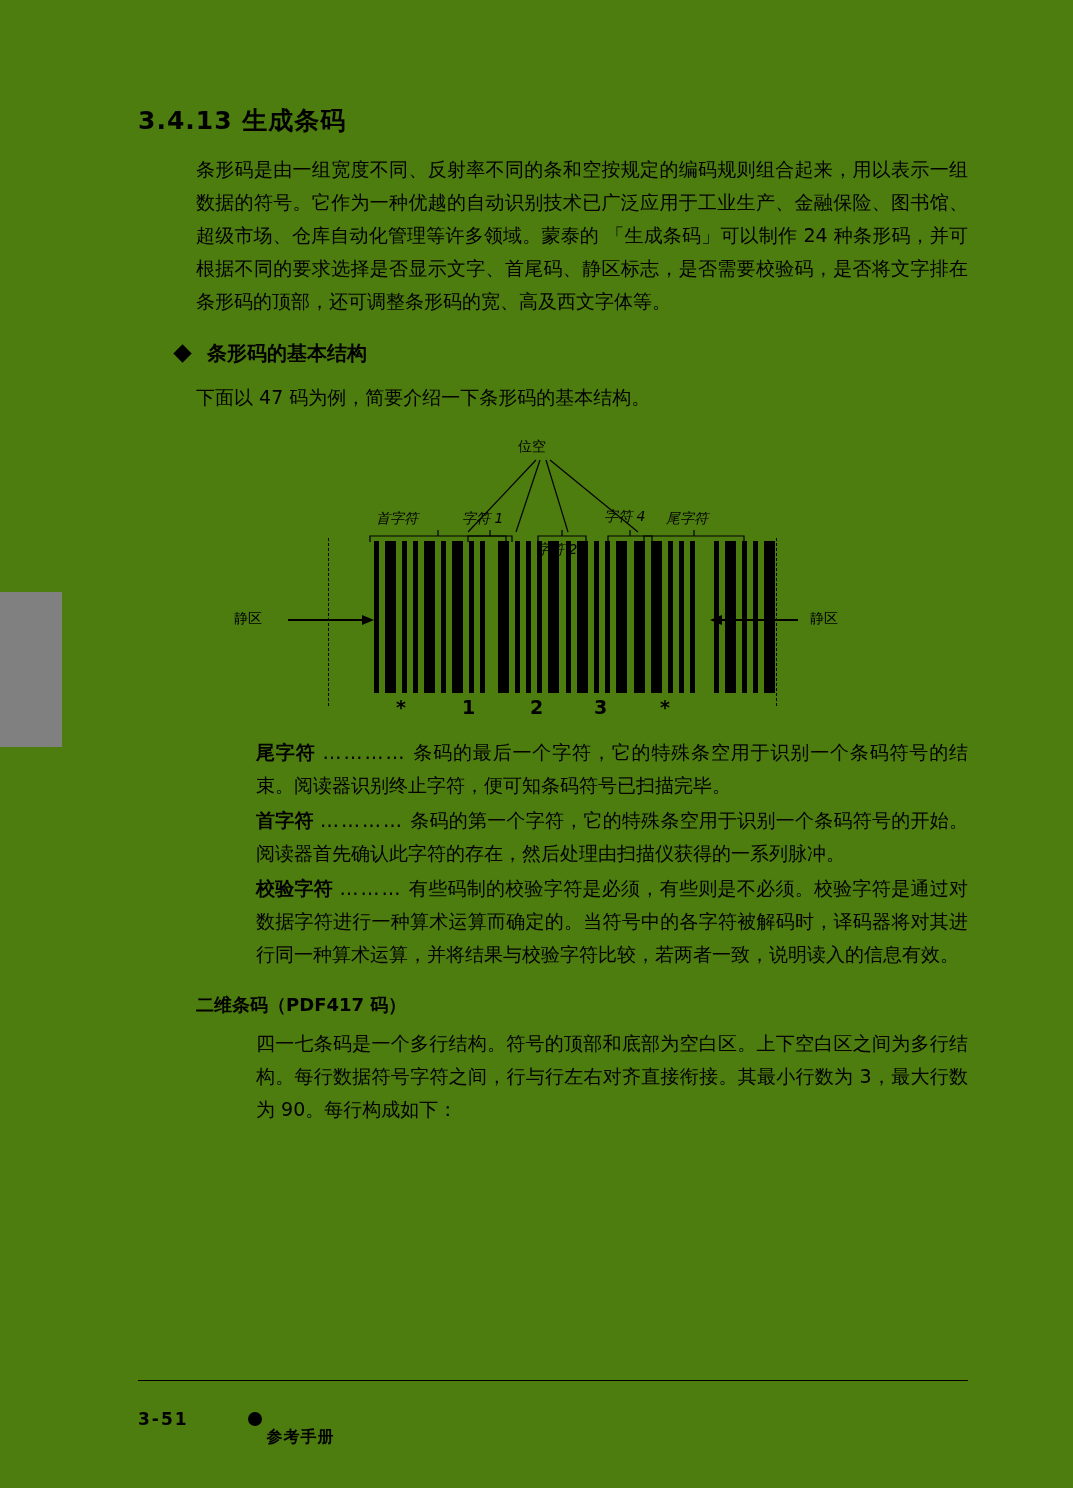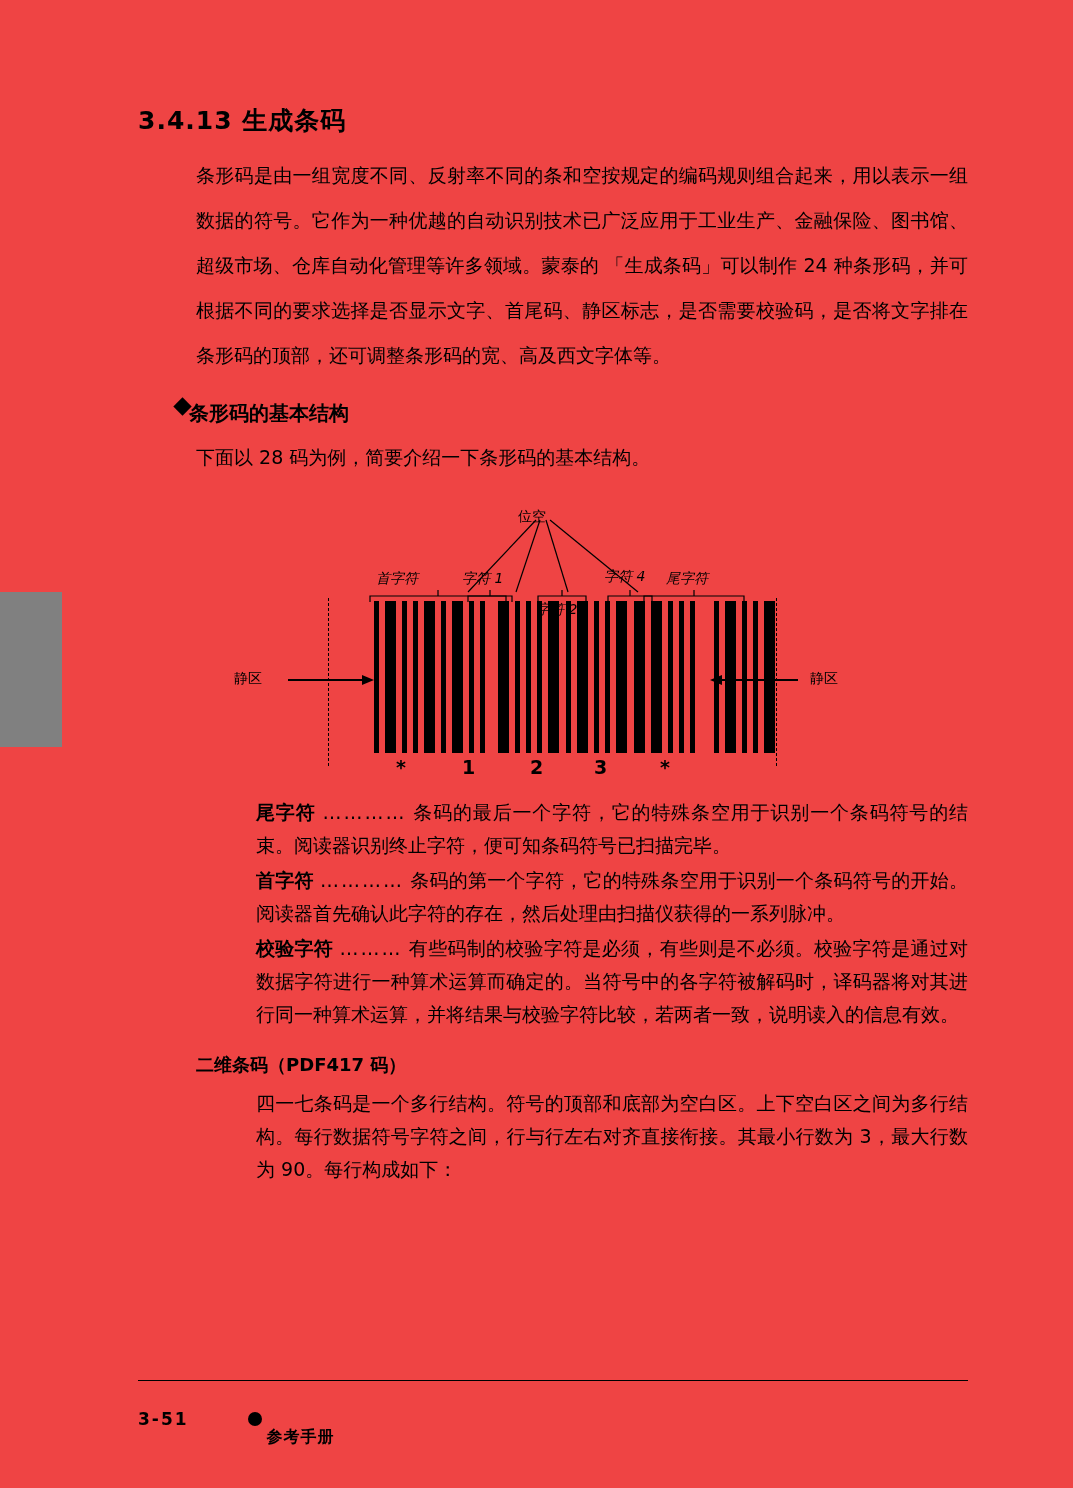--- a/index.html
+++ b/index.html
@@ -9,21 +9,21 @@
   }
   body {
     font-family: "DejaVu Sans", "Liberation Sans", sans-serif;
     color: #000000;
   }
   .page {
     position: relative;
     width: 1073px;
     height: 1488px;
     overflow: hidden;
-    background: #ef4444;
+    background: #4d7c0f;
   }
   
   .margin-tab {
     position: absolute;
     left: 0;
     top: 592px;
     width: 62px;
     height: 155px;
     background: #808080;
   }
@@ -36,35 +36,35 @@
   h1.section-title {
     font-family: "DejaVu Sans", "Liberation Sans", sans-serif;
     font-size: 25px;
     font-weight: bold;
     letter-spacing: 1px;
     margin: 0 0 16px 0;
     padding: 0;
   }
   .para {
     font-size: 19px;
-    line-height: 45px;
+    line-height: 33px;
     text-align: justify;
     margin: 0 0 10px 0;
     text-indent: 0;
   }
   .indent1 {
     margin-left: 58px;
   }
   .bullet-head {
     margin: 22px 0 14px 38px;
     font-size: 20px;
     font-weight: bold;
     display: flex;
-    align-items: flex-start;
-    gap: 0;
+    align-items: center;
+    gap: 18px;
   }
   .diamond {
     display: inline-block;
     width: 13px;
     height: 13px;
     background: #000;
     transform: rotate(45deg);
   }
   .sub-head {
     margin: 8px 0 10px 58px;
@@ -197,21 +197,21 @@
     </h1>
 
     <p class="para indent1">条形码是由一组宽度不同、反射率不同的条和空按规定的编码规则组合起来，用以表示一组数据的符号。它作为一种优越的自动识别技术已广泛应用于工业生产、金融保险、图书馆、超级市场、仓库自动化管理等许多领域。蒙泰的 「生成条码」可以制作 24 种条形码，并可根据不同的要求选择是否显示文字、首尾码、静区标志，是否需要校验码，是否将文字排在条形码的顶部，还可调整条形码的宽、高及西文字体等。</p>
 
     <div class="bullet-head">
       <span class="diamond"></span>
       <span>条形码的基本结构</span>
     </div>
 
 
-    <div class="lead">下面以 28 码为例，简要介绍一下条形码的基本结构。</div>
+    <div class="lead">下面以 47 码为例，简要介绍一下条形码的基本结构。</div>
 
     <div class="figure">
 
       <svg class="fig-svg" viewBox="0 0 830 300">
 
         <line x1="398" y1="32" x2="330" y2="104" stroke="#000" stroke-width="1.2"></line>
         <line x1="402" y1="32" x2="378" y2="104" stroke="#000" stroke-width="1.2"></line>
         <line x1="408" y1="32" x2="430" y2="104" stroke="#000" stroke-width="1.2"></line>
         <line x1="412" y1="32" x2="500" y2="104" stroke="#000" stroke-width="1.2"></line>
 
@@ -220,21 +220,21 @@
         <path d="M400,114 L400,108 L424,108 L424,102 L424,108 L448,108 L448,114" fill="none" stroke="#000" stroke-width="1.2"></path>
         <path d="M470,114 L470,108 L492,108 L492,102 L492,108 L514,108 L514,114" fill="none" stroke="#000" stroke-width="1.2"></path>
         <path d="M506,114 L506,108 L556,108 L556,102 L556,108 L606,108 L606,114" fill="none" stroke="#000" stroke-width="1.2"></path>
 
         <line x1="150" y1="192" x2="228" y2="192" stroke="#000" stroke-width="2"></line>
         <polygon points="236,192 224,187 224,197" fill="#000"></polygon>
         <line x1="660" y1="192" x2="580" y2="192" stroke="#000" stroke-width="2"></line>
         <polygon points="572,192 584,187 584,197" fill="#000"></polygon>
       </svg>
 
-      <div class="fig-label" style="left:380px; top:20px;">位空</div>
+      <div class="fig-label" style="left:380px; top:10px;">位空</div>
       <div class="fig-label fig-label-i" style="left:238px; top:82px;">首字符</div>
       <div class="fig-label fig-label-i" style="left:324px; top:82px;">字符 1</div>
       <div class="fig-label fig-label-i" style="left:398px; top:80px;margin-top:33px;">字符 2</div>
       <div class="fig-label fig-label-i" style="left:466px; top:80px;">字符 4</div>
       <div class="fig-label fig-label-i" style="left:528px; top:82px;">尾字符</div>
       <div class="fig-label" style="left:96px; top:182px;">静区</div>
       <div class="fig-label" style="left:672px; top:182px;">静区</div>
 
       <div class="quiet-line" style="left:190px;"></div>
       <div class="quiet-line" style="left:638px;"></div>

